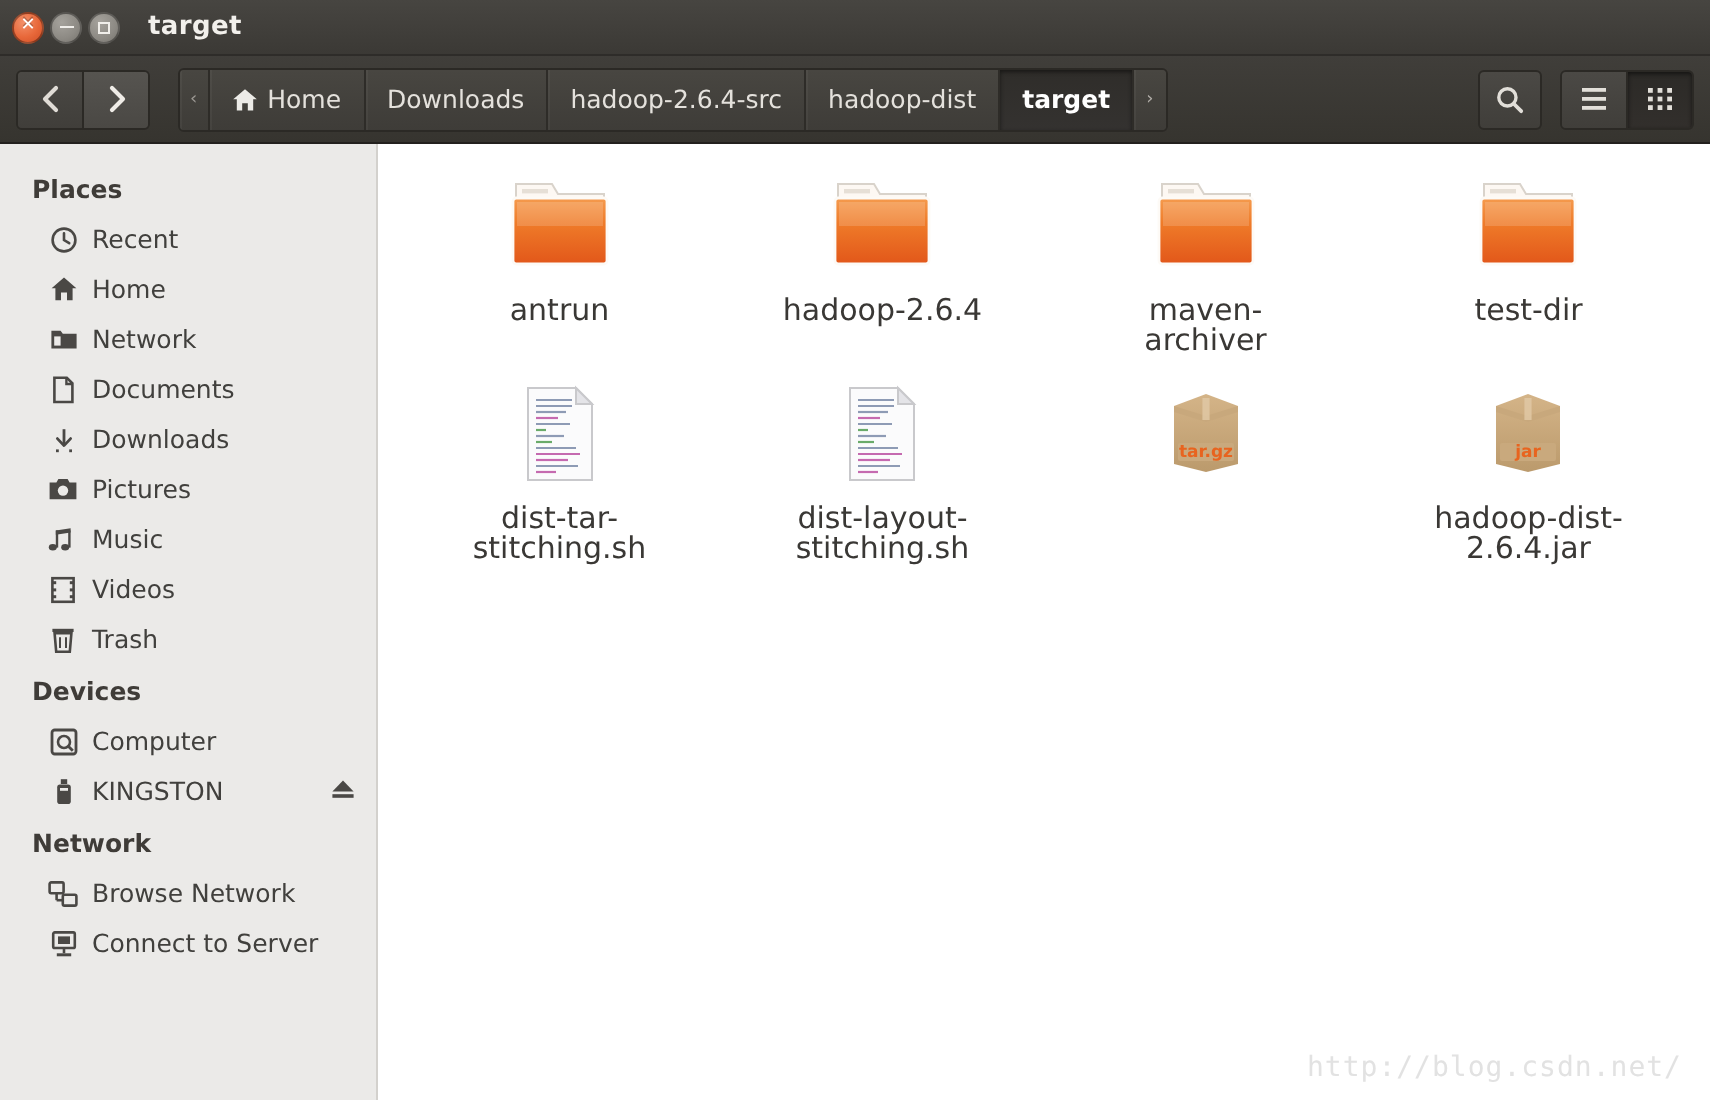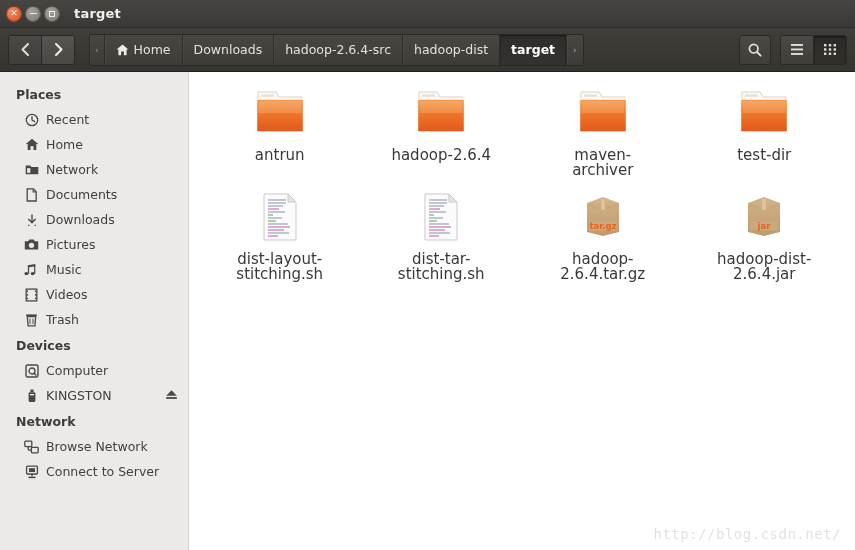--- a/index.html
+++ b/index.html
@@ -609,20 +609,45 @@
         <div class="fitem">
           <div class="ficon">
             <svg width="56" height="48" viewBox="0 0 56 48">
               <path d="M6 4 H24 L27 9 H50 V13 H6 Z" fill="#fdf8f3" stroke="#d9d3cb" stroke-width="1"></path>
               <rect x="9" y="6.5" width="13" height="2.2" fill="#e6dfd6"></rect>
               <rect x="4.5" y="11" width="47" height="33" rx="1.6" fill="url(#fg0)" stroke="#fdfaf6" stroke-width="1.4"></rect>
               <rect x="6.5" y="13" width="43" height="12" fill="rgba(255,255,255,0.16)"></rect>
             </svg>
           </div>
           <div class="fname">test-dir</div>
+        </div>
+
+        <div class="fitem">
+          <div class="ficon">
+            <svg width="42" height="50" viewBox="0 0 42 50">
+              <path d="M5 2 H29 L37 10 V48 H5 Z" fill="#fbfbfc" stroke="#c9c9cc" stroke-width="1"></path>
+              <path d="M29 2 L37 10 H29 Z" fill="#e4e4e8" stroke="#c9c9cc" stroke-width="1"></path>
+              <g stroke-width="1.1">
+                <line x1="9" y1="8" x2="27" y2="8" stroke="#8e9bb5"></line>
+                <line x1="9" y1="11" x2="27" y2="11" stroke="#8e9bb5"></line>
+                <line x1="9" y1="14" x2="24" y2="14" stroke="#8e9bb5"></line>
+                <line x1="9" y1="17" x2="20" y2="17" stroke="#c56ab0"></line>
+                <line x1="9" y1="20" x2="26" y2="20" stroke="#8e9bb5"></line>
+                <line x1="9" y1="23" x2="14" y2="23" stroke="#6aab6a"></line>
+                <line x1="9" y1="26" x2="23" y2="26" stroke="#8e9bb5"></line>
+                <line x1="9" y1="29" x2="17" y2="29" stroke="#6aab6a"></line>
+                <line x1="9" y1="32" x2="29" y2="32" stroke="#8e9bb5"></line>
+                <line x1="9" y1="35" x2="31" y2="35" stroke="#c56ab0"></line>
+                <line x1="9" y1="38" x2="25" y2="38" stroke="#c56ab0"></line>
+                <line x1="9" y1="41" x2="30" y2="41" stroke="#8e9bb5"></line>
+                <line x1="9" y1="44" x2="19" y2="44" stroke="#c56ab0"></line>
+              </g>
+            </svg>
+          </div>
+          <div class="fname">dist-tar-stitching.sh</div>
         </div>
 
         <div class="fitem">
           <div class="ficon">
             <svg width="42" height="50" viewBox="0 0 42 50">
               <path d="M5 2 H29 L37 10 V48 H5 Z" fill="#fbfbfc" stroke="#c9c9cc" stroke-width="1"></path>
               <path d="M29 2 L37 10 H29 Z" fill="#e4e4e8" stroke="#c9c9cc" stroke-width="1"></path>
               <g stroke-width="1.1">
                 <line x1="9" y1="8" x2="27" y2="8" stroke="#8e9bb5"></line>
                 <line x1="9" y1="11" x2="27" y2="11" stroke="#8e9bb5"></line>
@@ -638,60 +663,34 @@
                 <line x1="9" y1="41" x2="30" y2="41" stroke="#8e9bb5"></line>
                 <line x1="9" y1="44" x2="19" y2="44" stroke="#c56ab0"></line>
               </g>
             </svg>
           </div>
           <div class="fname">dist-layout-stitching.sh</div>
         </div>
 
         <div class="fitem">
           <div class="ficon">
-            <svg width="42" height="50" viewBox="0 0 42 50">
-              <path d="M5 2 H29 L37 10 V48 H5 Z" fill="#fbfbfc" stroke="#c9c9cc" stroke-width="1"></path>
-              <path d="M29 2 L37 10 H29 Z" fill="#e4e4e8" stroke="#c9c9cc" stroke-width="1"></path>
-              <g stroke-width="1.1">
-                <line x1="9" y1="8" x2="27" y2="8" stroke="#8e9bb5"></line>
-                <line x1="9" y1="11" x2="27" y2="11" stroke="#8e9bb5"></line>
-                <line x1="9" y1="14" x2="24" y2="14" stroke="#8e9bb5"></line>
-                <line x1="9" y1="17" x2="20" y2="17" stroke="#c56ab0"></line>
-                <line x1="9" y1="20" x2="26" y2="20" stroke="#8e9bb5"></line>
-                <line x1="9" y1="23" x2="14" y2="23" stroke="#6aab6a"></line>
-                <line x1="9" y1="26" x2="23" y2="26" stroke="#8e9bb5"></line>
-                <line x1="9" y1="29" x2="17" y2="29" stroke="#6aab6a"></line>
-                <line x1="9" y1="32" x2="29" y2="32" stroke="#8e9bb5"></line>
-                <line x1="9" y1="35" x2="31" y2="35" stroke="#c56ab0"></line>
-                <line x1="9" y1="38" x2="25" y2="38" stroke="#c56ab0"></line>
-                <line x1="9" y1="41" x2="30" y2="41" stroke="#8e9bb5"></line>
-                <line x1="9" y1="44" x2="19" y2="44" stroke="#c56ab0"></line>
-              </g>
-            </svg>
-          </div>
-          <div class="fname">dist-tar-stitching.sh</div>
-        </div>
-
-        <div class="fitem">
-          <div class="ficon">
             <svg width="46" height="46" viewBox="0 0 46 46">
               <defs>
                 <linearGradient id="bx0" x1="0" y1="0" x2="0" y2="1">
                   <stop offset="0%" stop-color="#d4b488"></stop>
                   <stop offset="100%" stop-color="#bb9a6c"></stop>
                 </linearGradient>
               </defs>
               <path d="M7 11 L23 5 L39 11 L39 40 L23 44 L7 40 Z" fill="url(#bx0)"></path>
               <path d="M7 11 L23 16 L39 11 L39 14 L23 19 L7 14 Z" fill="#c8a87c"></path>
               <rect x="21.2" y="7" width="3.6" height="11" fill="#e0c8a4" opacity="0.85"></rect>
               <rect x="9" y="29.5" width="28" height="9" rx="1" fill="#c9a97d"></rect>
               <text x="23" y="36.6" font-family="'DejaVu Sans','Liberation Sans',sans-serif" font-size="8.5" font-weight="bold" fill="#e8641f" text-anchor="middle">tar.gz</text>
             </svg>
           </div>
-          <div class="fname">hadoop-2.6.4.tar.gz</div>
         </div>
 
         <div class="fitem">
           <div class="ficon">
             <svg width="46" height="46" viewBox="0 0 46 46">
               <path d="M7 11 L23 5 L39 11 L39 40 L23 44 L7 40 Z" fill="url(#bx0)"></path>
               <path d="M7 11 L23 16 L39 11 L39 14 L23 19 L7 14 Z" fill="#c8a87c"></path>
               <rect x="21.2" y="7" width="3.6" height="11" fill="#e0c8a4" opacity="0.85"></rect>
               <rect x="9" y="29.5" width="28" height="9" rx="1" fill="#c9a97d"></rect>
               <text x="23" y="36.6" font-family="'DejaVu Sans','Liberation Sans',sans-serif" font-size="8.5" font-weight="bold" fill="#e8641f" text-anchor="middle">jar</text>

